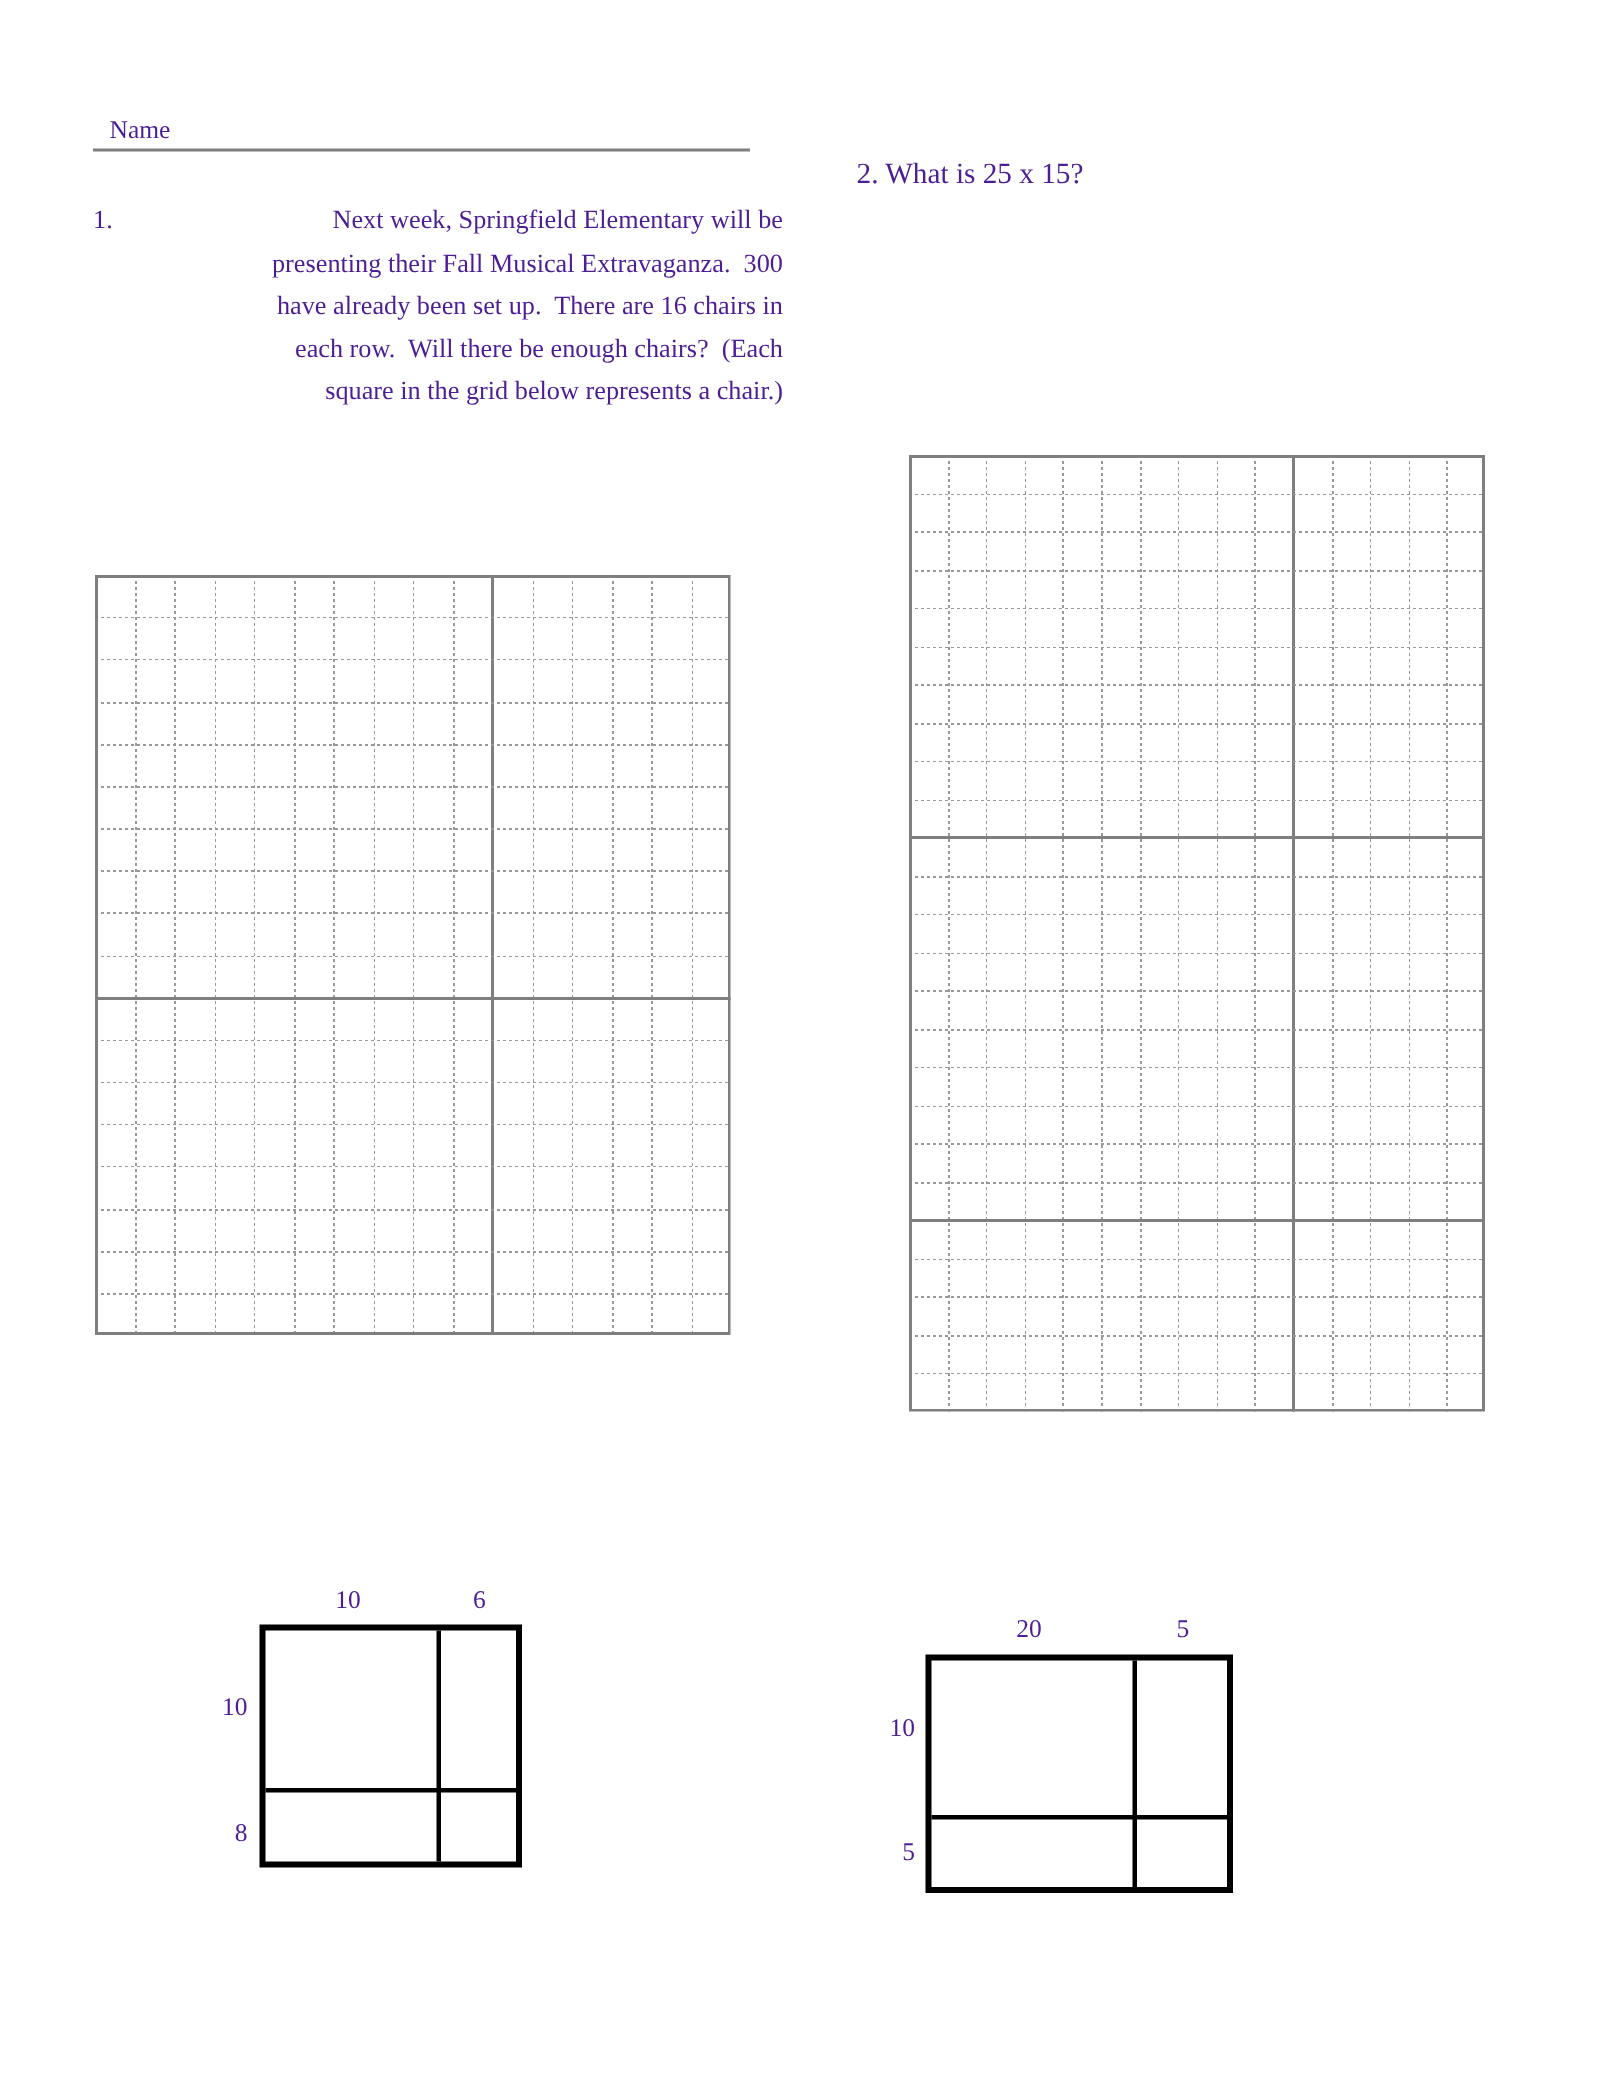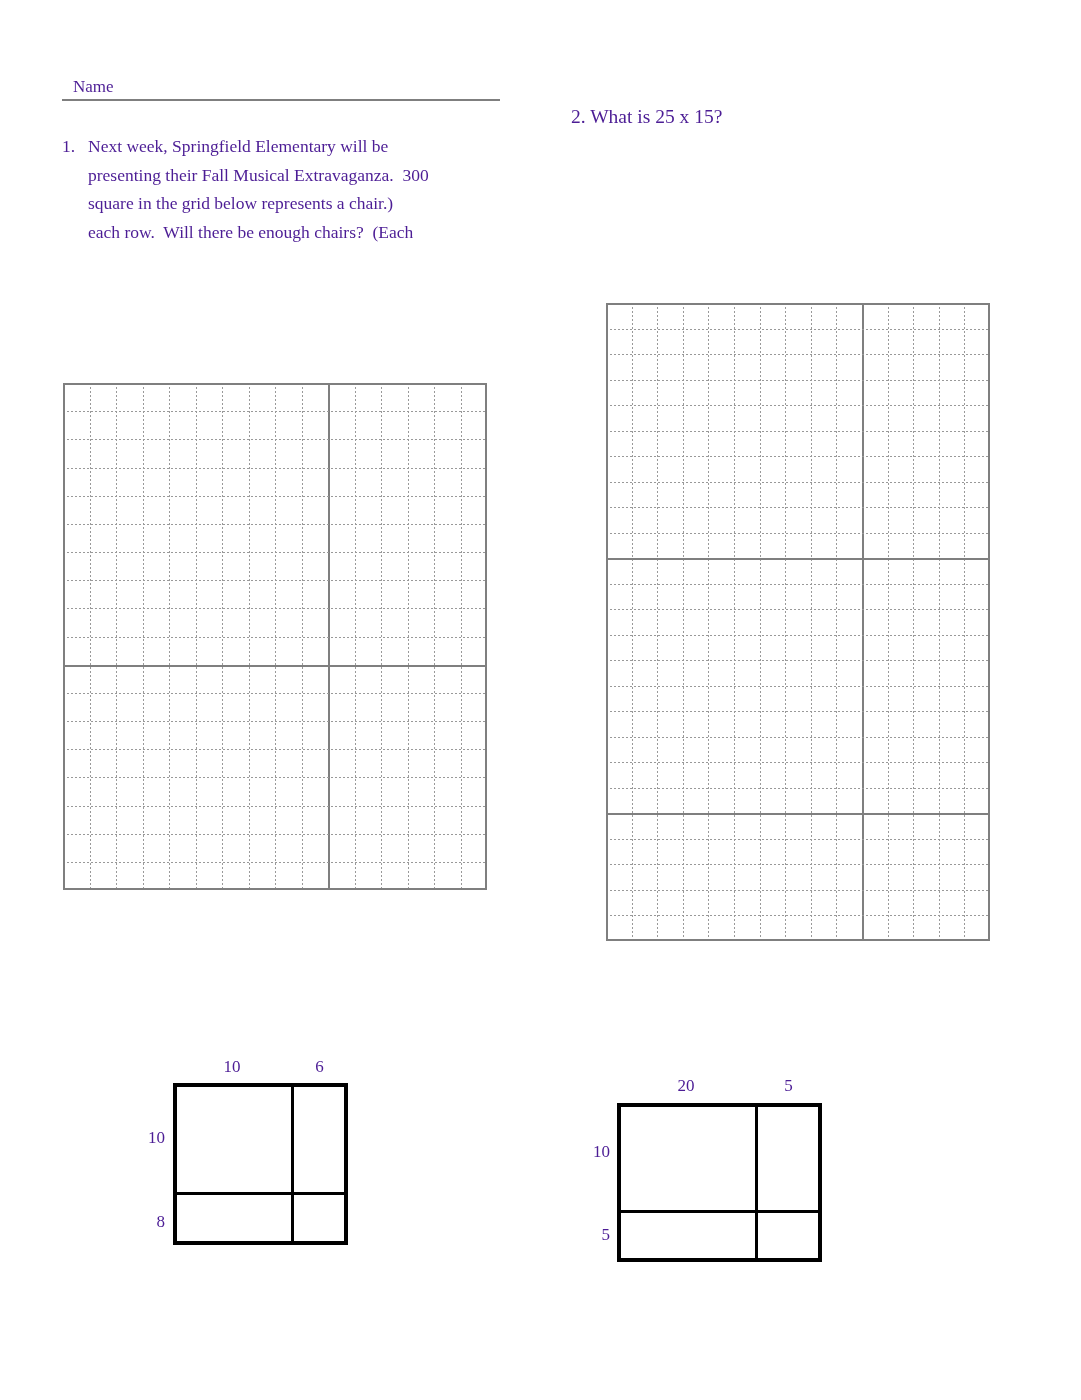--- a/index.html
+++ b/index.html
@@ -33,21 +33,21 @@
   .p1 {
     left: 62px; top: 132px;
     width: 460px;
     font-size: 17.5px;
     line-height: 28.6px;
   }
   .p1-number {
     position: absolute;
     left: 0; top: 0;
   }
-  .p1-lines { margin-left: 26px; }
+  .p1-lines { margin-left: 26px; text-align: right; }
   .p1-line { white-space: pre; }
 
   
   .p2-heading {
     left: 571px; top: 106px;
     font-size: 19.5px;
   }
 
   
   .grid-chair   { left: 63px;  top: 383px; width: 424px; height: 507px; }
@@ -103,22 +103,23 @@
 <div class="page">
 
   <div class="abs name-label">Name</div>
   <div class="abs name-line"></div>
 
   <div class="abs p1">
     <span class="p1-number">1.</span>
     <div class="p1-lines">
       <div class="p1-line">Next week, Springfield Elementary will be</div>
       <div class="p1-line">presenting their Fall Musical Extravaganza.  300</div>
+      <div class="p1-line">have already been set up.  There are 16 chairs in</div>
+      <div class="p1-line">each row.  Will there be enough chairs?  (Each</div>
       <div class="p1-line">square in the grid below represents a chair.)</div>
-      <div class="p1-line">each row.  Will there be enough chairs?  (Each</div>
     </div>
   </div>
 
   <div class="abs p2-heading">2. What is 25 x 15?</div>
 
   <div class="abs grid-box grid-chair">
       <svg width="424" height="507" shape-rendering="crispEdges">
         <line x1="27.5" y1="0" x2="27.5" y2="507" stroke="#999999" stroke-width="1" stroke-dasharray="2 2"></line>
         <line x1="53.5" y1="0" x2="53.5" y2="507" stroke="#999999" stroke-width="1" stroke-dasharray="2 2"></line>
         <line x1="80.5" y1="0" x2="80.5" y2="507" stroke="#999999" stroke-width="1" stroke-dasharray="2 2"></line>

